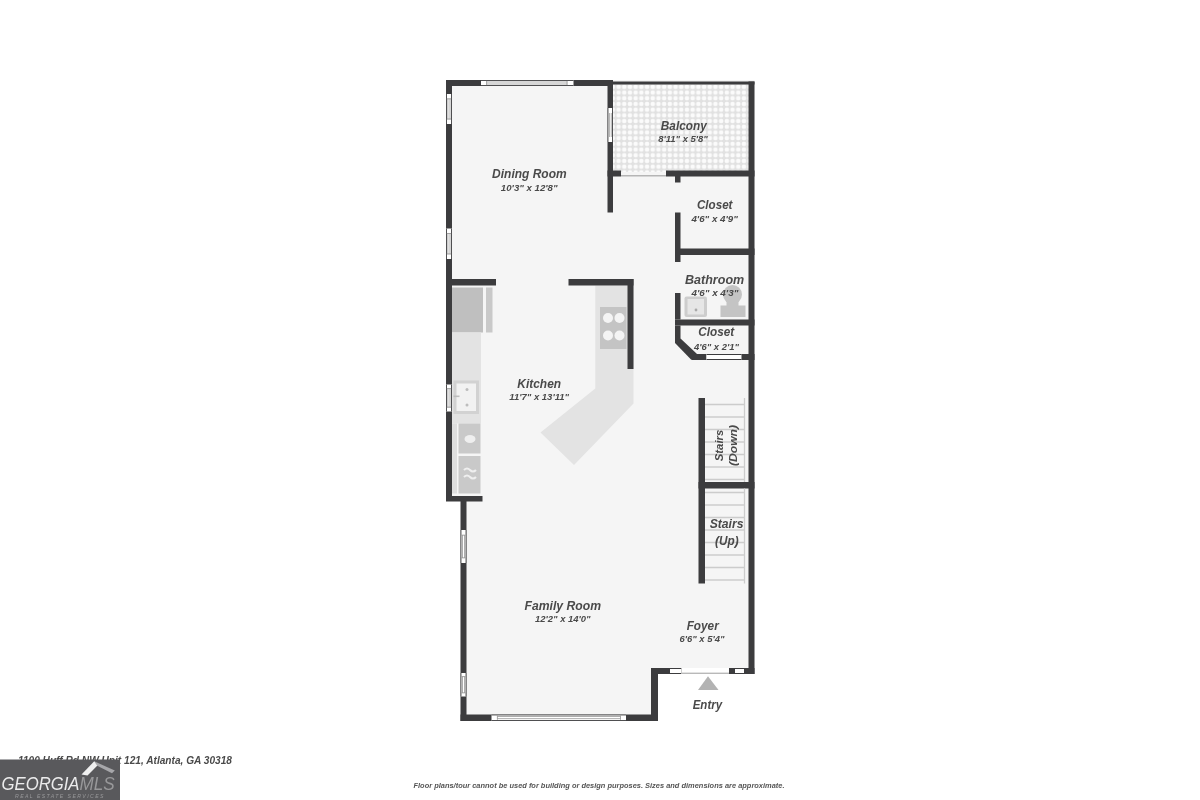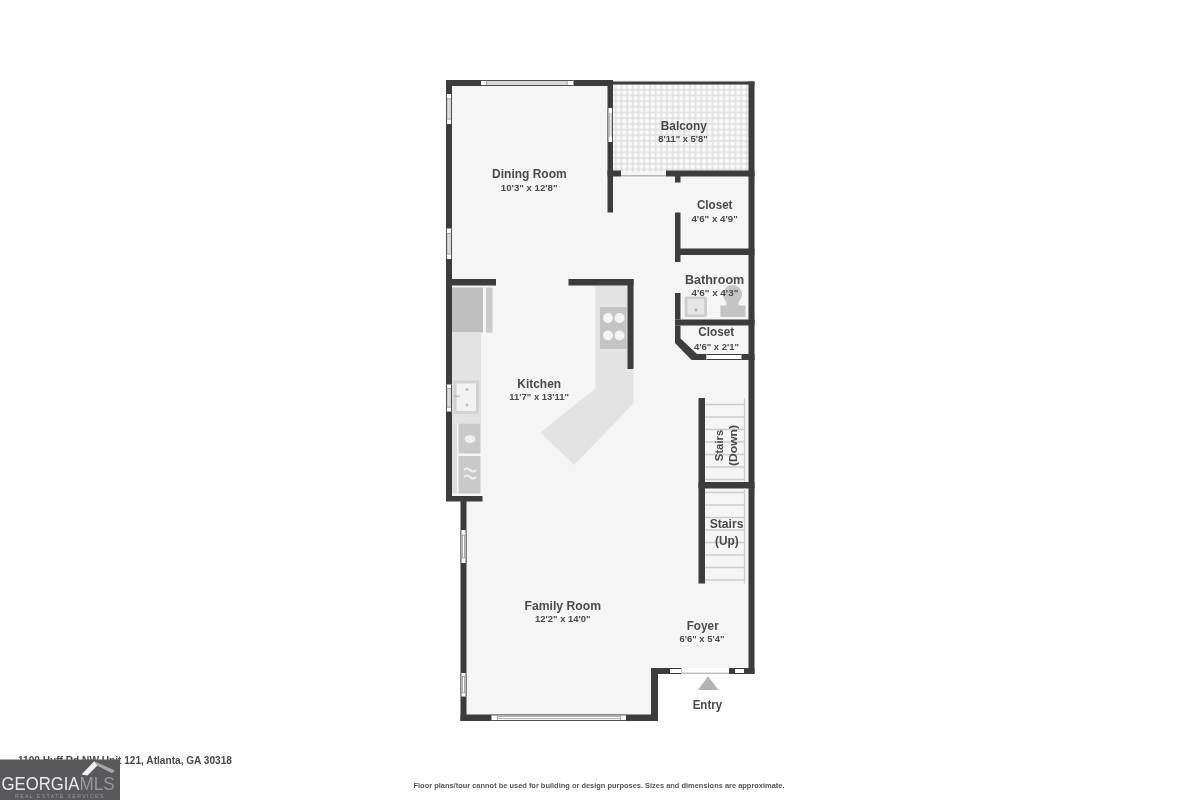--- a/index.html
+++ b/index.html
@@ -1,18 +1,18 @@
 <!DOCTYPE html>
 <html><head>
 <meta charset="utf-8">
 <style>
   html,body{margin:0;padding:0;background:#fff;}
   .page{position:relative;width:1200px;height:800px;background:#fff;overflow:hidden;font-family:"Liberation Sans",sans-serif;}
   svg{display:block;}
-  .txt{position:absolute;left:0;top:0;width:1200px;height:800px;transform:translateZ(0);}
+  .txt{position:absolute;left:0;top:0;width:1200px;height:800px;transform:translateZ(0);font-style:italic;}
   .page>svg{position:absolute;left:0;top:0;}
 </style>
 </head>
 <body>
 <div class="page">
 <svg width="1200" height="800" viewBox="0 0 1200 800" xmlns="http://www.w3.org/2000/svg">
 <defs>
   <pattern id="tile" x="610" y="84" width="5.7" height="5.7" patternUnits="userSpaceOnUse">
     <rect x="0" y="0" width="5.7" height="5.7" fill="#e1e1e1"></rect>
     <rect x="0.7" y="0.7" width="4.3" height="4.3" rx="1.7" fill="#fbfbfb"></rect>

